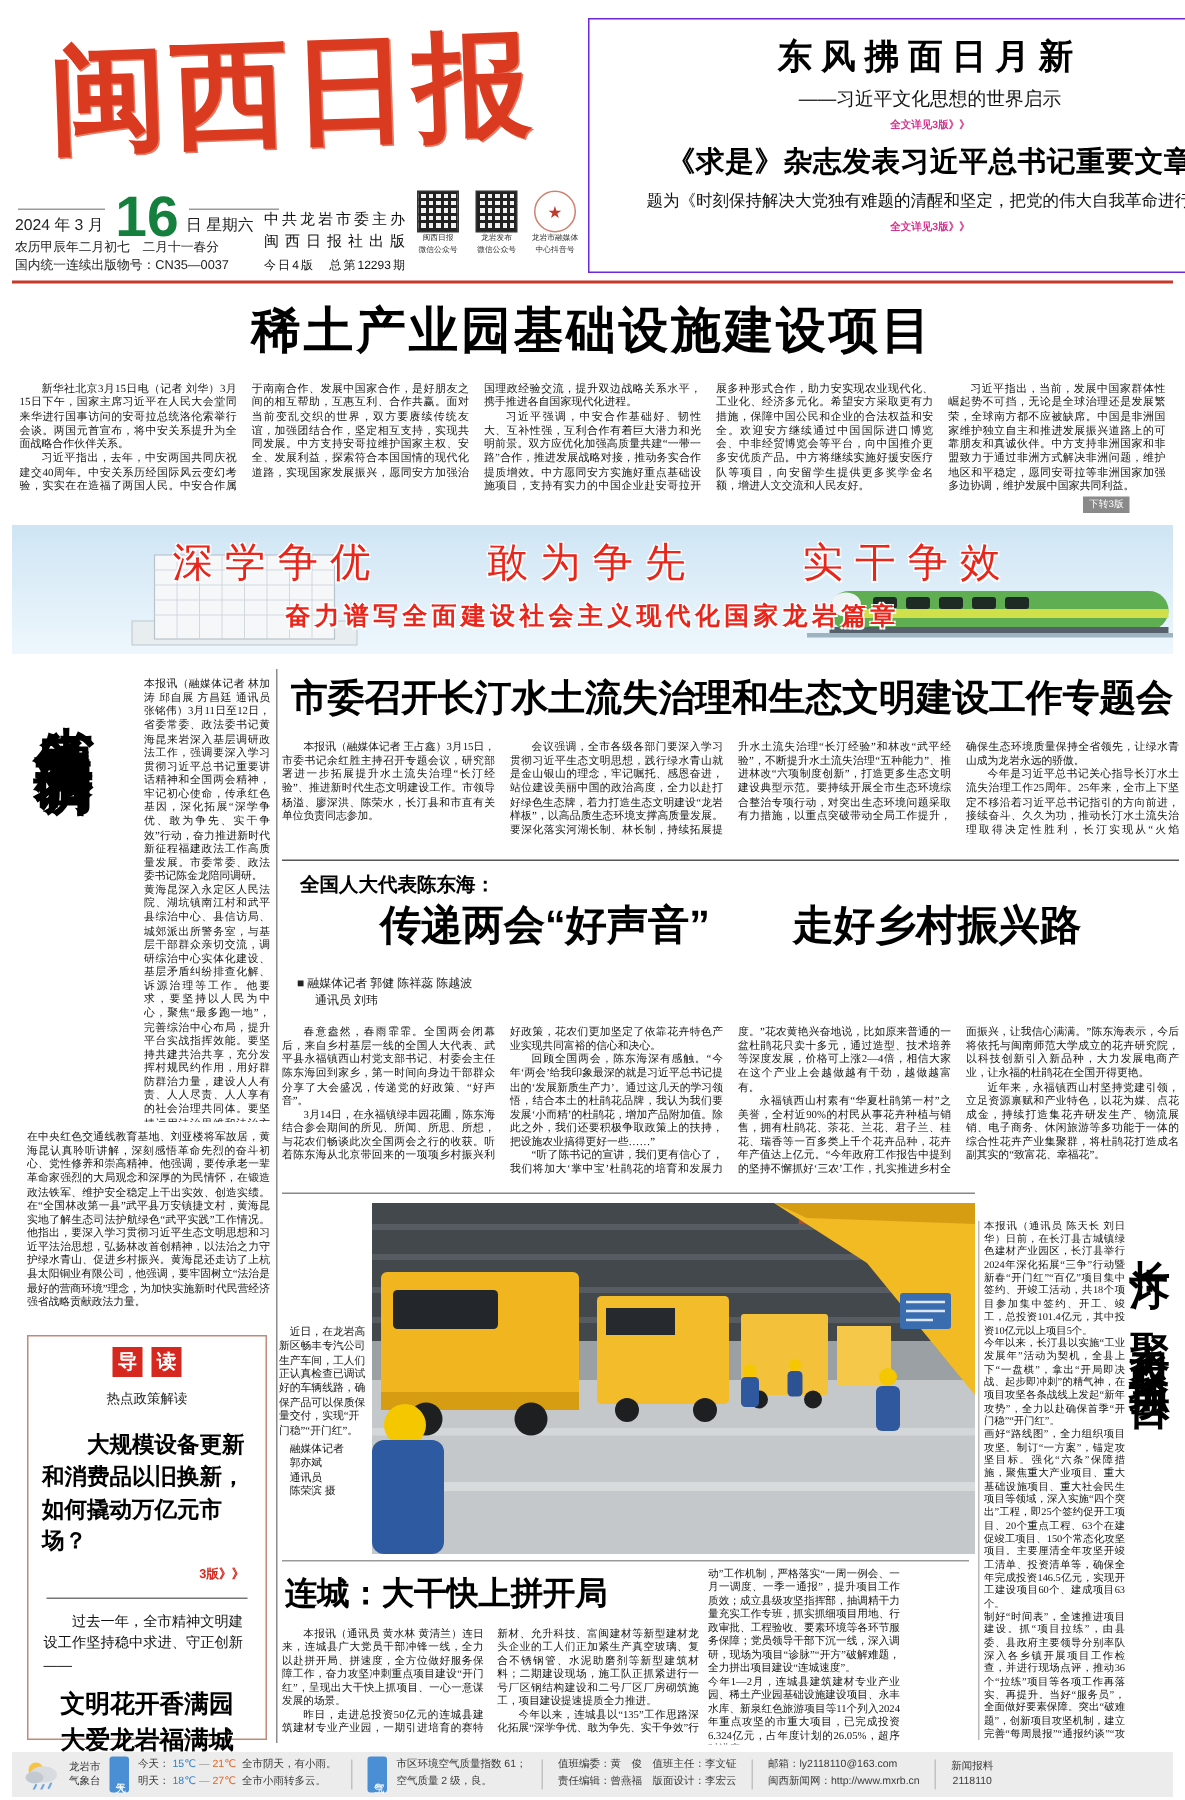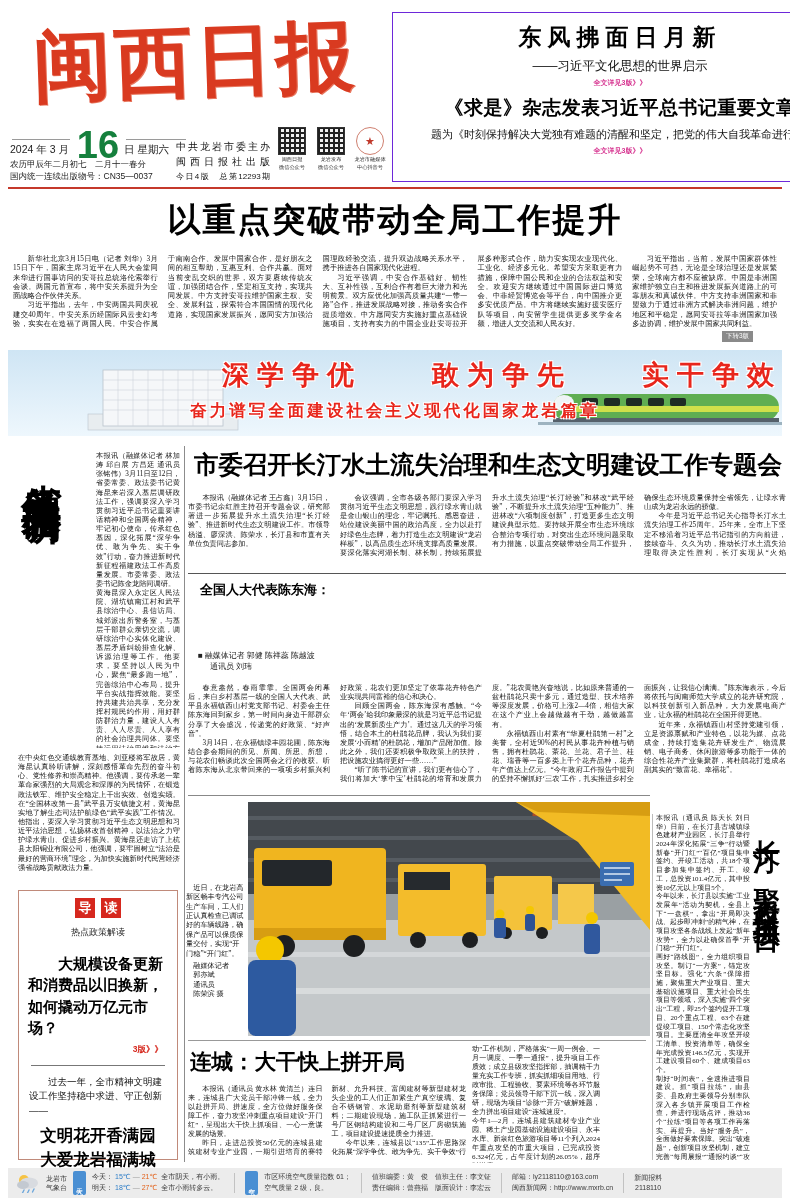--- a/index.html
+++ b/index.html
@@ -43,21 +43,21 @@
   .tb-sub1{font-size:12.5px;margin-top:5px;color:#111}
   .tb-see{font-size:7px;font-weight:bold;color:#d6328f;margin-top:3px}
   .tb-h2{font-size:19px;font-weight:900;margin-top:7px;letter-spacing:0.5px;color:#000}
   .tb-sub2{font-size:11px;line-height:1.5;margin:5px 16px 0;text-align:left;text-indent:2em;color:#111}
   
   .lead-h{left:0;top:198px;width:790px;text-align:center;font-size:33px;letter-spacing:2px}
   .lead-cols{left:13px;top:254px;width:764px;height:88px;column-count:5;font-size:7.3px;line-height:1.27}
   .jump{left:722px;top:331px;background:#8a8a8a;color:#fff;font-size:6.5px;padding:1px 4px}
   
   .banner{left:8px;top:350px;width:774px;height:86px;overflow:hidden}
-  .slogan1{left:0;top:7px;width:774px;text-align:right;font-size:27px;font-weight:700;color:#e8261c;letter-spacing:8px;
+  .slogan1{left:0;top:7px;width:774px;text-align:center;font-size:27px;font-weight:400;color:#e8261c;letter-spacing:8px;
            text-shadow:-1px -1px 0 #fff,1px -1px 0 #fff,-1px 1px 0 #fff,1px 1px 0 #fff}
   .slogan2{left:0;top:50px;width:774px;text-align:center;font-size:16.5px;font-weight:900;color:#e8261c;letter-spacing:3px;
            text-shadow:-1px -1px 0 #fff,1px -1px 0 #fff,-1px 1px 0 #fff,1px 1px 0 #fff}
   .vrule{width:1px;background:#8c8c8c}
   
   .prov-title{left:20px;top:452px;height:302px;font-size:40px;letter-spacing:4px;line-height:1.1}
   .prov-a{left:96px;top:452px;width:84px;height:296px;overflow:hidden;font-size:7.2px;line-height:1.27}
   .prov-b{left:18px;top:754px;width:162px;height:128px;overflow:hidden;font-size:7.2px;line-height:1.27}
   
   .guide{left:18px;top:890px;width:160px;height:270px;border:1px solid #c08a7a}
@@ -144,21 +144,21 @@
 
   <div class="abs top-box">
     <div class="tb-h1">东风拂面日月新</div>
     <div class="tb-sub1">——习近平文化思想的世界启示</div>
     <div class="tb-see">全文详见3版》》</div>
     <div class="tb-h2">《求是》杂志发表习近平总书记重要文章</div>
     <div class="tb-sub2">题为《时刻保持解决大党独有难题的清醒和坚定，把党的伟大自我革命进行到底》</div>
     <div class="tb-see">全文详见3版》》</div>
   </div>
 
-  <div class="abs lead-h hei">以重点突破带动全局工作提升</div>
+  <div class="abs lead-h hei">稀土产业园基础设施建设项目</div>
   <div class="abs lead-cols cols serif">
     <p>新华社北京3月15日电（记者 刘华）3月15日下午，国家主席习近平在人民大会堂同来华进行国事访问的安哥拉总统洛伦索举行会谈。两国元首宣布，将中安关系提升为全面战略合作伙伴关系。</p>
     <p>习近平指出，去年，中安两国共同庆祝建交40周年。中安关系历经国际风云变幻考验，实实在在造福了两国人民。中安合作属于南南合作、发展中国家合作，是好朋友之间的相互帮助，互惠互利、合作共赢。面对当前变乱交织的世界，双方要赓续传统友谊，加强团结合作，坚定相互支持，实现共同发展。中方支持安哥拉维护国家主权、安全、发展利益，探索符合本国国情的现代化道路，实现国家发展振兴，愿同安方加强治国理政经验交流，提升双边战略关系水平，携手推进各自国家现代化进程。</p>
     <p>习近平强调，中安合作基础好、韧性大、互补性强，互利合作有着巨大潜力和光明前景。双方应优化加强高质量共建“一带一路”合作，推进发展战略对接，推动务实合作提质增效。中方愿同安方实施好重点基础设施项目，支持有实力的中国企业赴安哥拉开展多种形式合作，助力安实现农业现代化、工业化、经济多元化。希望安方采取更有力措施，保障中国公民和企业的合法权益和安全。欢迎安方继续通过中国国际进口博览会、中非经贸博览会等平台，向中国推介更多安优质产品。中方将继续实施好援安医疗队等项目，向安留学生提供更多奖学金名额，增进人文交流和人民友好。</p>
     <p>习近平指出，当前，发展中国家群体性崛起势不可挡，无论是全球治理还是发展繁荣，全球南方都不应被缺席。中国是非洲国家维护独立自主和推进发展振兴道路上的可靠朋友和真诚伙伴。中方支持非洲国家和非盟致力于通过非洲方式解决非洲问题，维护地区和平稳定，愿同安哥拉等非洲国家加强多边协调，维护发展中国家共同利益。</p>
   </div>
   <div class="abs jump">下转3版</div>
 
   <div class="abs banner">
     <svg width="774" height="86" viewBox="0 0 774 86">
@@ -221,20 +221,21 @@
 
   <div class="abs sw-h hei">市委召开长汀水土流失治理和生态文明建设工作专题会</div>
   <div class="abs sw-cols cols serif">
     <p>本报讯（融媒体记者 王占鑫）3月15日，市委书记余红胜主持召开专题会议，研究部署进一步拓展提升水土流失治理“长汀经验”、推进新时代生态文明建设工作。市领导杨溢、廖深洪、陈荣水，长汀县和市直有关单位负责同志参加。</p>
     <p>会议强调，全市各级各部门要深入学习贯彻习近平生态文明思想，践行绿水青山就是金山银山的理念，牢记嘱托、感恩奋进，站位建设美丽中国的政治高度，全力以赴打好绿色生态牌，着力打造生态文明建设“龙岩样板”，以高品质生态环境支撑高质量发展。要深化落实河湖长制、林长制，持续拓展提升水土流失治理“长汀经验”和林改“武平经验”，不断提升水土流失治理“五种能力”、推进林改“六项制度创新”，打造更多生态文明建设典型示范。要持续开展全市生态环境综合整治专项行动，对突出生态环境问题采取有力措施，以重点突破带动全局工作提升，确保生态环境质量保持全省领先，让绿水青山成为龙岩永远的骄傲。</p>
     <p>今年是习近平总书记关心指导长汀水土流失治理工作25周年。25年来，全市上下坚定不移沿着习近平总书记指引的方向前进，接续奋斗、久久为功，推动长汀水土流失治理取得决定性胜利，长汀实现从“火焰山”到“绿满山”、从“水土流失重灾区”到“水土保持先行区”、从“贫困县”到“十佳县”的飞跃。龙岩市森林覆盖率连续44年位居全省第一；水土保持率提升至94.27%，高于全省平均水平；2023年，省对市水土保持目标责任考核为全省第一名，连续6年获优秀等次。</p>
   </div>
   <div class="abs hrule" style="left:188px;top:573px;width:598px"></div>
 
   <div class="abs ch-kicker">全国人大代表陈东海：</div>
+  <div class="abs ch-h hei">传递两会“好声音”　　走好乡村振兴路</div>
   <div class="abs ch-by serif" style="top:650px">■ 融媒体记者 郭健 陈祥蕊 陈越波</div>
   <div class="abs ch-by serif" style="top:661px;left:210px">通讯员 刘玮</div>
   <div class="abs ch-cols cols serif">
     <p>春意盎然，春雨霏霏。全国两会闭幕后，来自乡村基层一线的全国人大代表、武平县永福镇西山村党支部书记、村委会主任陈东海回到家乡，第一时间向身边干部群众分享了大会盛况，传递党的好政策、“好声音”。</p>
     <p>3月14日，在永福镇绿丰园花圃，陈东海结合参会期间的所见、所闻、所思、所想，与花农们畅谈此次全国两会之行的收获。听着陈东海从北京带回来的一项项乡村振兴利好政策，花农们更加坚定了依靠花卉特色产业实现共同富裕的信心和决心。</p>
     <p>回顾全国两会，陈东海深有感触。“今年‘两会’给我印象最深的就是习近平总书记提出的‘发展新质生产力’。通过这几天的学习领悟，结合本土的杜鹃花品牌，我认为我们要发展‘小而精’的杜鹃花，增加产品附加值。除此之外，我们还要积极争取政策上的扶持，把设施农业搞得更好一些……”</p>
     <p>“听了陈书记的宣讲，我们更有信心了，我们将加大‘掌中宝’杜鹃花的培育和发展力度。”花农黄艳兴奋地说，比如原来普通的一盆杜鹃花只卖十多元，通过造型、技术培养等深度发展，价格可上涨2—4倍，相信大家在这个产业上会越做越有干劲，越做越富有。</p>
     <p>永福镇西山村素有“华夏杜鹃第一村”之美誉，全村近90%的村民从事花卉种植与销售，拥有杜鹃花、茶花、兰花、君子兰、桂花、瑞香等一百多类上千个花卉品种，花卉年产值达上亿元。“今年政府工作报告中提到的坚持不懈抓好‘三农’工作，扎实推进乡村全面振兴，让我信心满满。”陈东海表示，今后将依托与闽南师范大学成立的花卉研究院，以科技创新引入新品种，大力发展电商产业，让永福的杜鹃花在全国开得更艳。</p>
     <p>近年来，永福镇西山村坚持党建引领，立足资源禀赋和产业特色，以花为媒、点花成金，持续打造集花卉研发生产、物流展销、电子商务、休闲旅游等多功能于一体的综合性花卉产业集聚群，将杜鹃花打造成名副其实的“致富花、幸福花”。</p>
 

